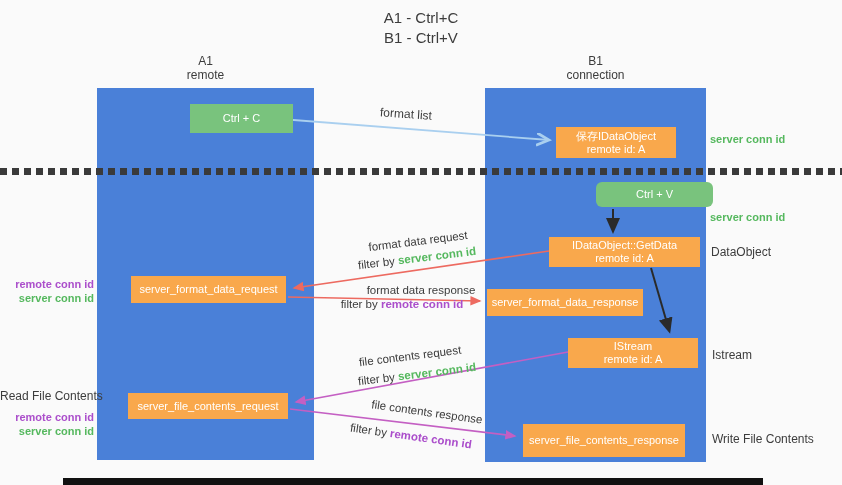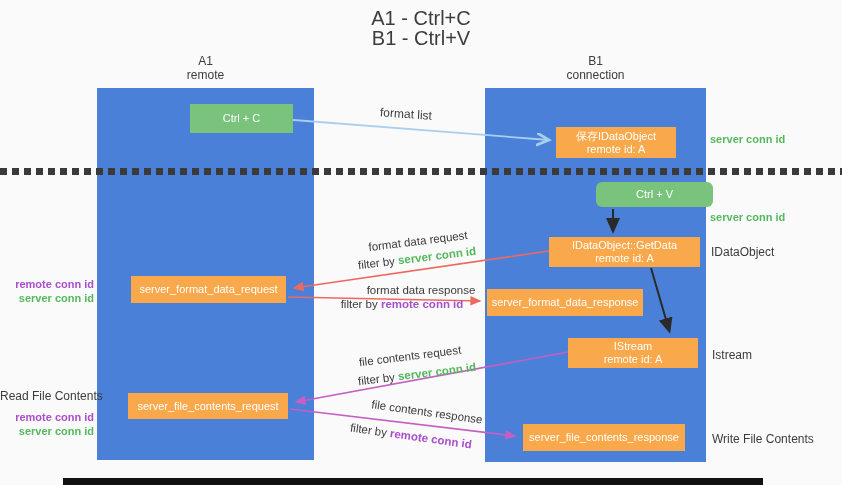--- a/index.html
+++ b/index.html
@@ -3,21 +3,21 @@
 <meta charset="utf-8">
 <style>
   html,body{margin:0;padding:0;}
   .canvas{
     position:relative;width:842px;height:485px;overflow:hidden;
     background:var(--background,#fafafa);
     font-family:"Liberation Sans",sans-serif;
     color:var(--text-dark,#3c3c3c);
   }
   .title{position:absolute;left:0;top:8px;width:100%;text-align:center;
-    font-size:20px;line-height:20px;color:var(--text-dark);}
+    font-size:15px;line-height:20px;color:var(--text-dark);}
   .lane-header{position:absolute;text-align:center;font-size:12px;line-height:14px;}
   #hdr-left{left:97px;width:217px;top:54px;}
   #hdr-right{left:485px;width:221px;top:54px;}
   .lane{position:absolute;background:var(--lane-blue,#4a80d8);z-index:1;}
   #lane-left{left:97px;top:88px;width:217px;height:372px;}
   #lane-right{left:485px;top:88px;width:221px;height:374px;}
   .dotted{position:absolute;left:0;top:168px;width:842px;height:7px;z-index:5;
     background:repeating-linear-gradient(90deg,var(--dotted-line,#3a3a3a) 0 7px,transparent 7px 12px);}
   svg.arrows{position:absolute;left:0;top:0;z-index:2;}
   .node{position:absolute;z-index:3;display:flex;flex-direction:column;align-items:center;
@@ -25,21 +25,21 @@
   .green{background:var(--box-green,#79c37d);margin-left:40px;}
   .orange{background:var(--box-orange,#f9a84c);}
   #n-ctrlc{left:150px;top:104px;width:103px;height:29px;}
   #n-ctrlv{left:556px;top:182px;width:117px;height:25px;border-radius:6px;}
   #n-save{left:556px;top:127px;width:120px;height:31px;}
   #n-getdata{left:549px;top:237px;width:151px;height:30px;}
   #n-istream{left:568px;top:338px;width:130px;height:30px;}
   #n-freq{left:131px;top:276px;width:155px;height:27px;}
   #n-fresp{left:487px;top:289px;width:156px;height:27px;}
   #n-fcreq{left:128px;top:393px;width:160px;height:26px;}
-  #n-fcresp{left:523px;top:424px;width:162px;height:27px;}
+  #n-fcresp{left:523px;top:424px;width:162px;height:33px;}
   .side{position:absolute;z-index:4;font-size:12px;white-space:nowrap;}
   .side.bold{font-size:11px;font-weight:bold;}
   .gtxt{color:var(--text-green,#55b85e);font-weight:bold;}
   .ptxt{color:var(--text-purple,#ab4ecb);font-weight:bold;}
   #s-sc1{left:710px;top:133px;}
   #s-sc2{left:710px;top:211px;}
   #s-do{left:711px;top:245px;}
   #s-is{left:712px;top:348px;}
   #s-wf{left:712px;top:432px;}
   .leftcol{position:absolute;left:0;width:94px;text-align:right;z-index:4;white-space:nowrap;}
@@ -153,21 +153,21 @@
   </div>
 
   <div class="node orange" id="n-fcresp">
     <div>server_file_contents_response</div>
   </div>
 
   <div class="dotted"></div>
 
   <div class="side bold gtxt" id="s-sc1">server conn id</div>
   <div class="side bold gtxt" id="s-sc2">server conn id</div>
-  <div class="side" id="s-do">IDataObject</div>
+  <div class="side" id="s-do">DataObject</div>
   <div class="side" id="s-is">Istream</div>
   <div class="side" id="s-wf">Write File Contents</div>
 
   <div class="leftcol" id="s-rf">Read File Contents</div>
   <div class="leftcol bold ptxt" id="s-rc1">remote conn id</div>
   <div class="leftcol bold gtxt" id="s-sc3">server conn id</div>
   <div class="leftcol bold ptxt" id="s-rc2">remote conn id</div>
   <div class="leftcol bold gtxt" id="s-sc4">server conn id</div>
 
   <div class="alabel" id="a-flist">format list</div>

